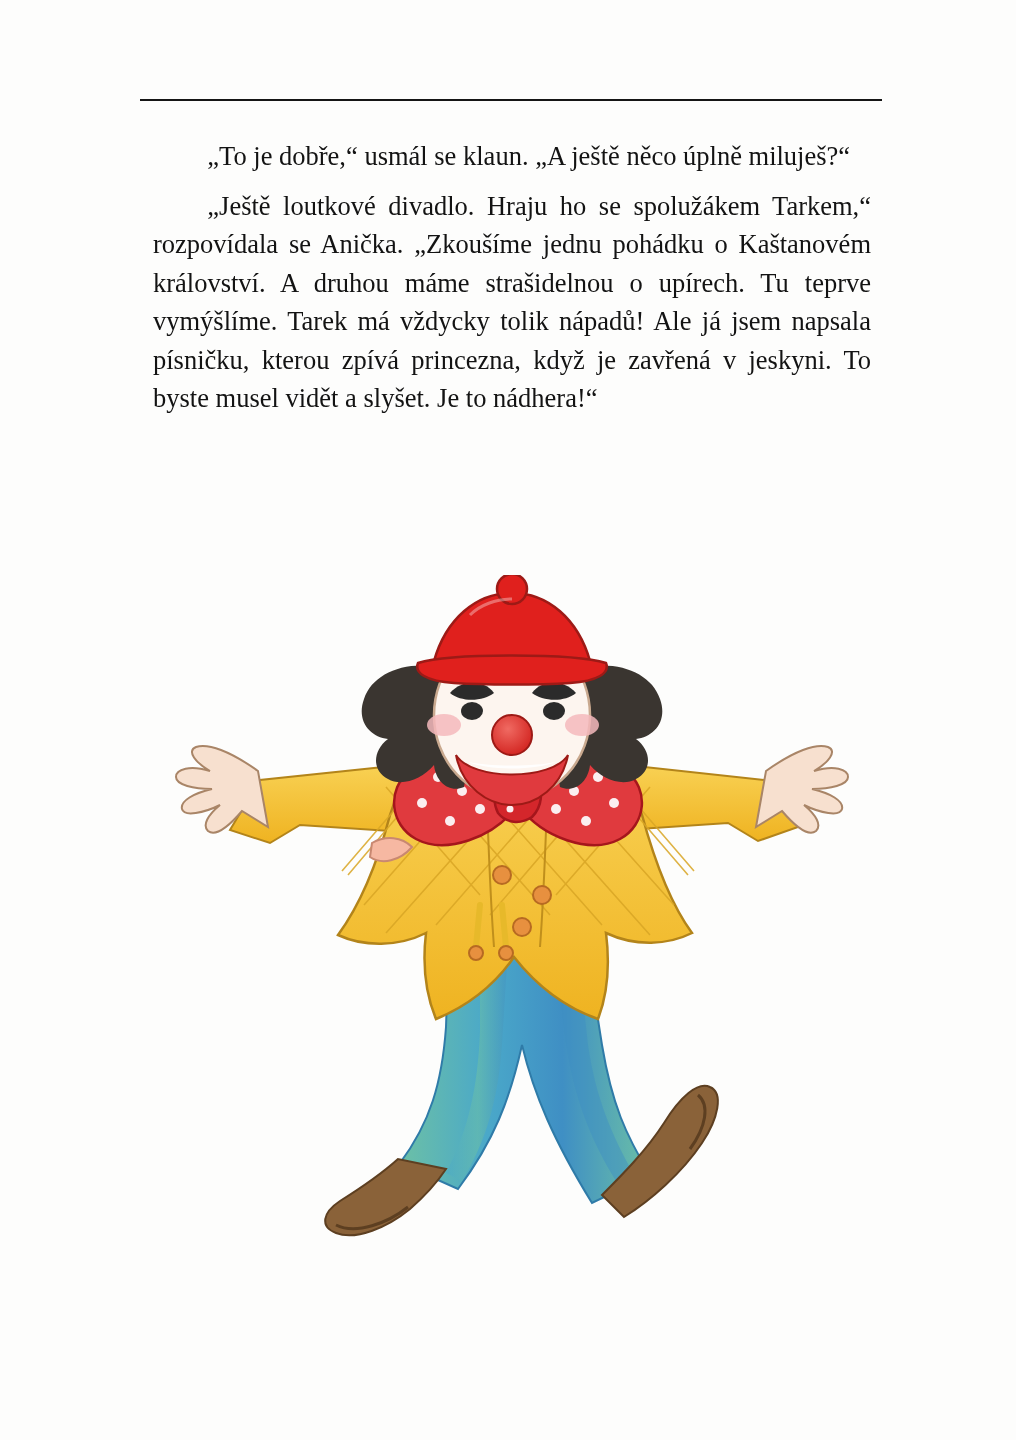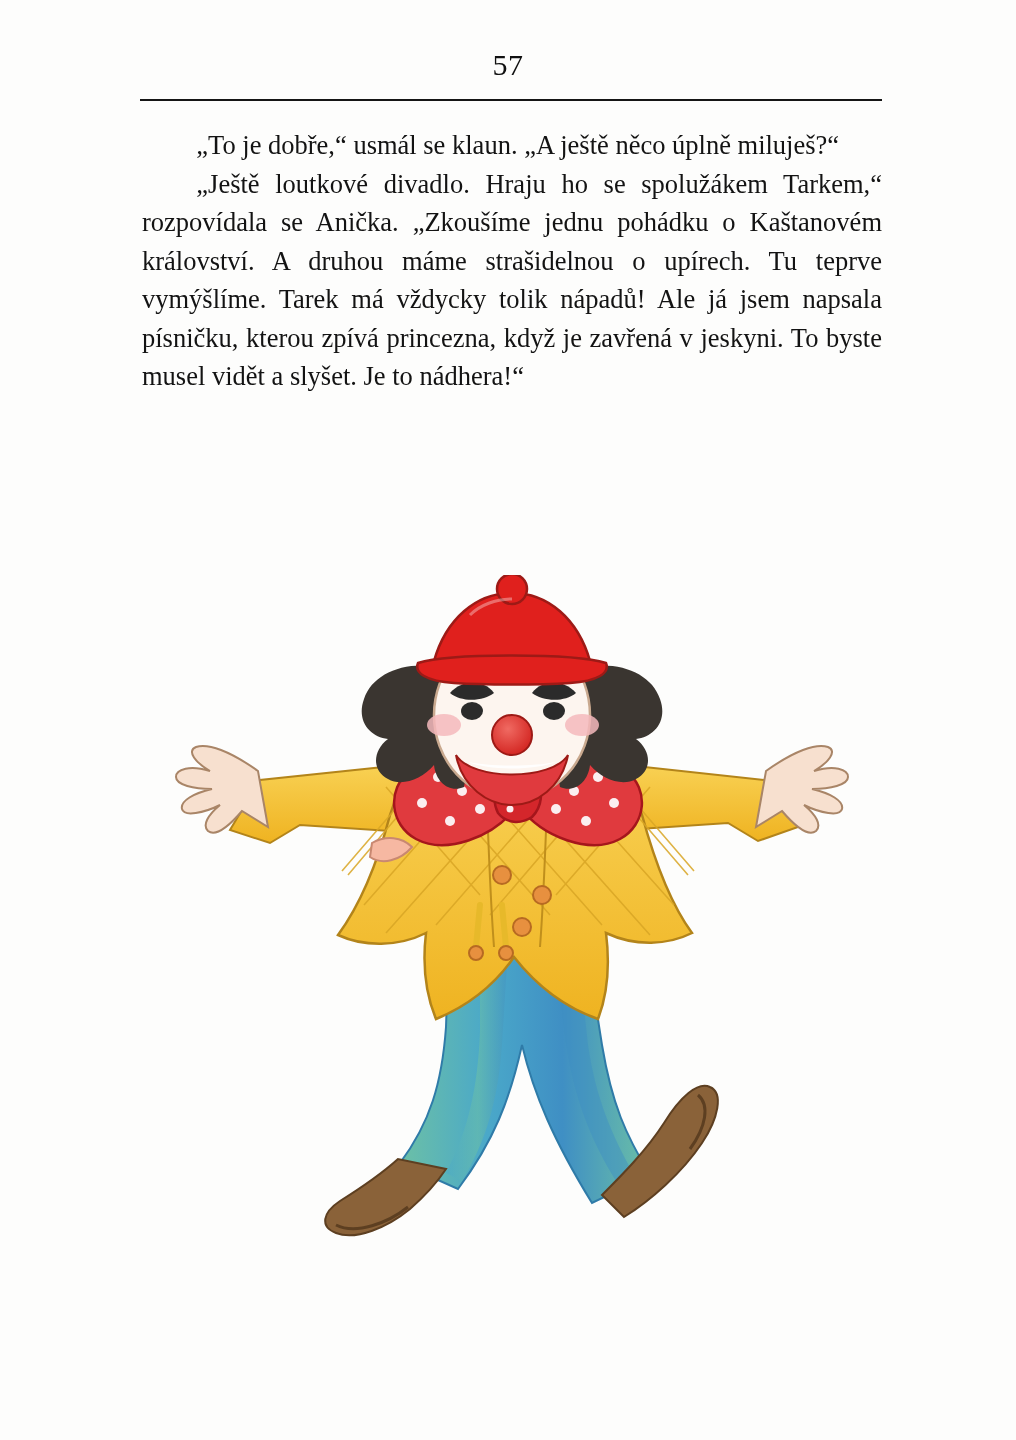--- a/index.html
+++ b/index.html
@@ -44,42 +44,41 @@
     top: 126px;
     left: 142px;
     width: 740px;
     font-size: 26.5px;
     line-height: 1.455;
     text-align: justify;
     text-justify: inter-word;
     color: #131313;
   }
   .text-block p {
-    margin: 0;
+    margin: 11px;
     text-indent: 2.05em;
   }
   .illustration {
     position: absolute;
     top: 575px;
     left: 150px;
     width: 720px;
     height: 690px;
   }
   .illustration svg {
     display: block;
     width: 720px;
     height: 690px;
   }
 </style>
 </head>
 <body>
 
 <div class="page">
 
-  <div class="page-number">57</div>
 
   <div class="header-rule"></div>
 
   <div class="text-block">
     <p>„To je dobře,“ usmál se klaun. „A ještě něco úplně miluješ?“</p>
     <p>„Ještě loutkové divadlo. Hraju ho se spolužákem Tarkem,“ rozpovídala se Anička. „Zkoušíme jednu pohádku o Kaštanovém království. A druhou máme strašidelnou o upírech. Tu teprve vymýšlíme. Tarek má vždycky tolik nápadů! Ale já jsem napsala písničku, kterou zpívá princezna, když je zavřená v jeskyni. To byste musel vidět a slyšet. Je to nádhera!“</p>
   </div>
 
   <div class="illustration">
     <svg viewBox="0 0 720 690" xmlns="http://www.w3.org/2000/svg">

